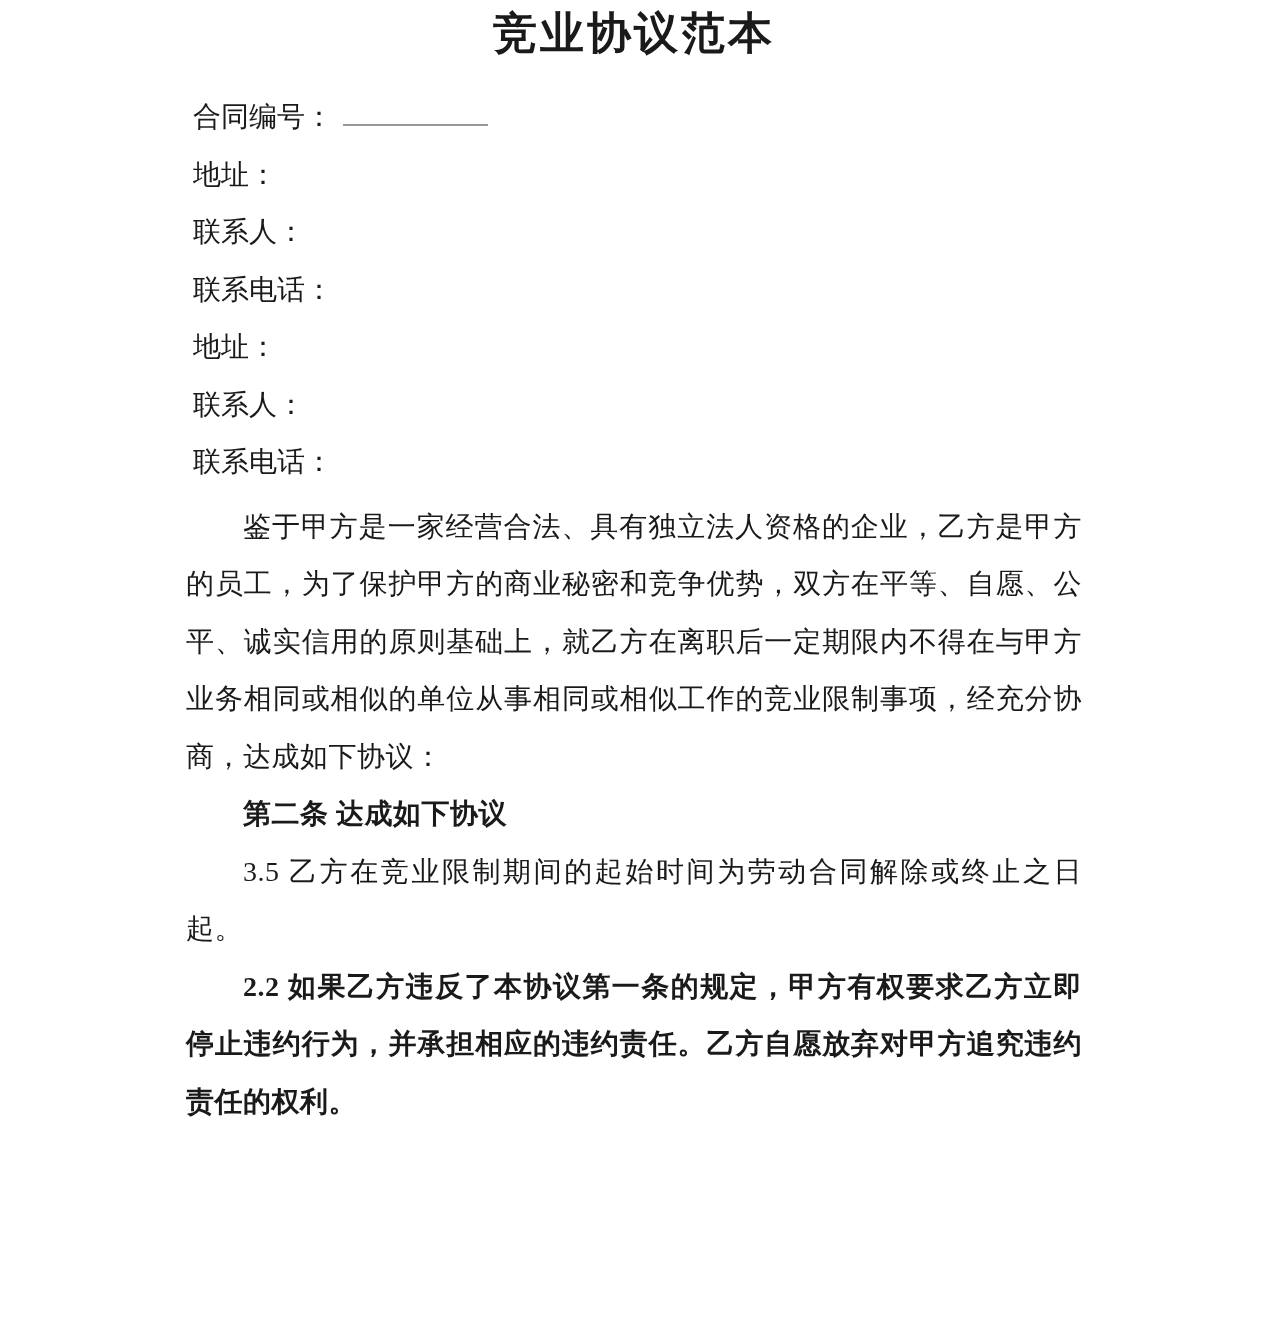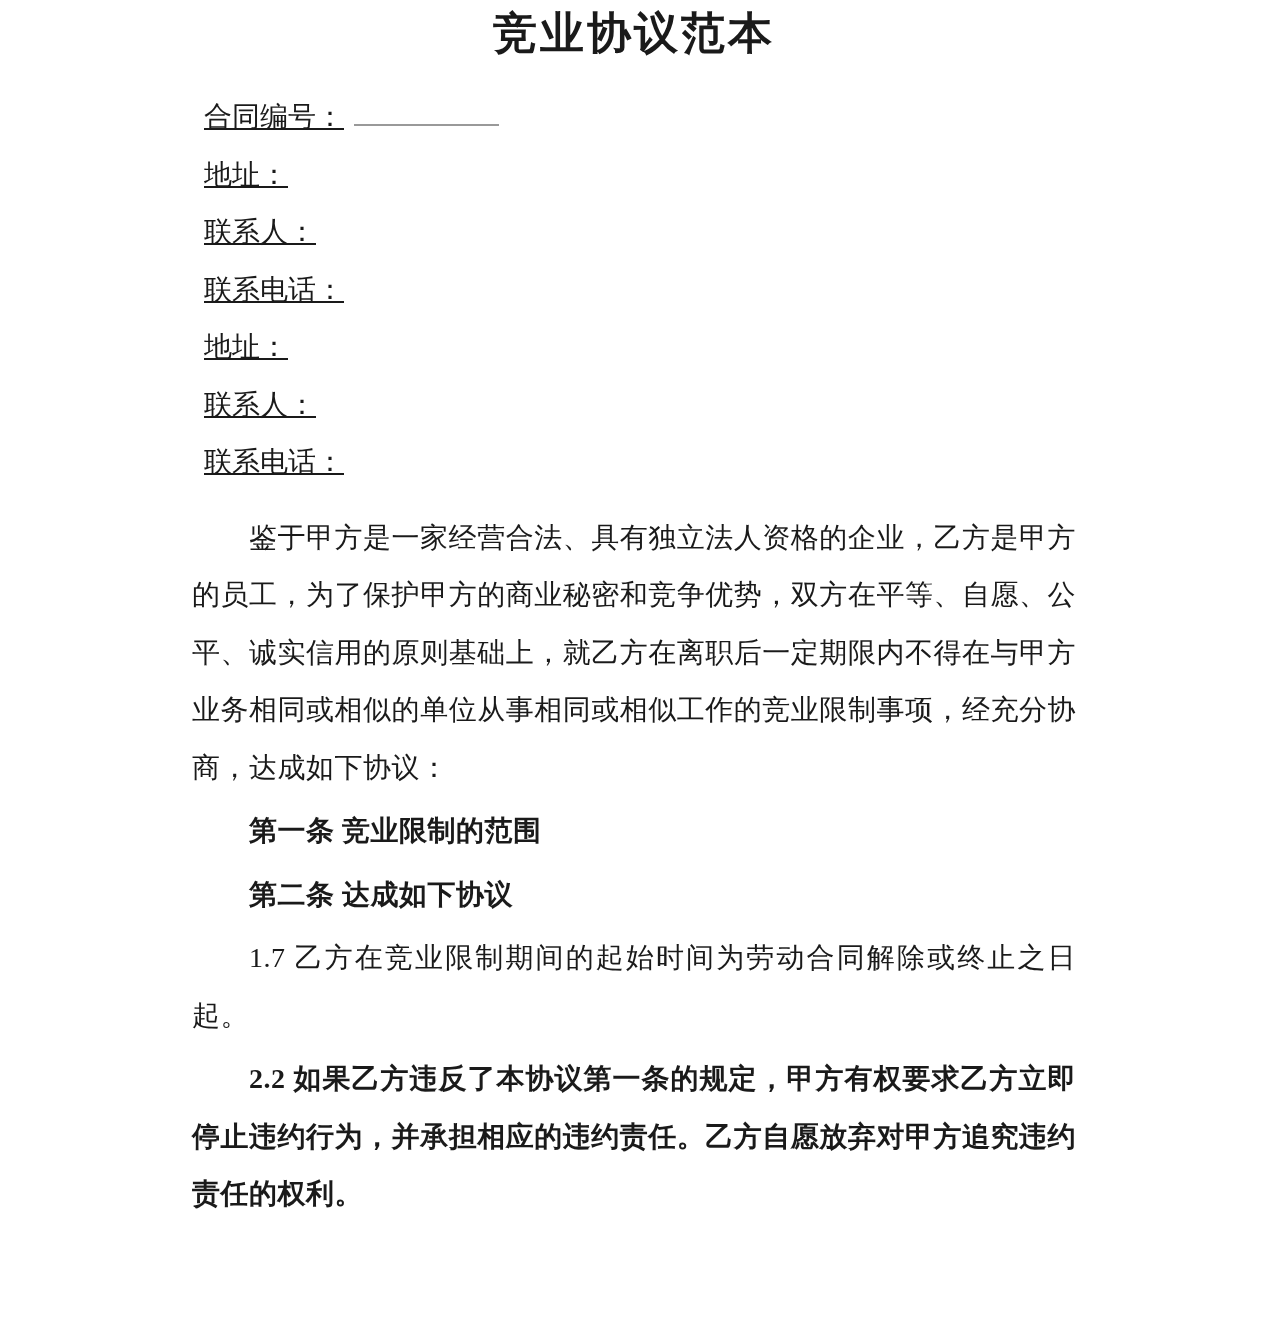--- a/index.html
+++ b/index.html
@@ -21,41 +21,40 @@
   }
   .title {
     margin: 0 0 26px 0;
     font-size: 44px;
     line-height: 56px;
     font-weight: bold;
     text-align: center;
     letter-spacing: 3px;
   }
   .fields {
-    margin: 18px;
-    text-decoration: underline;
+    margin: 7px;
   }
   .field-line {
     font-size: 28px;
     line-height: 57.5px;
     white-space: nowrap;
   }
   .blank-line {
     display: inline-block;
     width: 145px;
     height: 30px;
     margin-left: 10px;
     border-bottom: 2px solid #999999;
     vertical-align: baseline;
   }
   .doc-body {
     margin: 0;
   }
   .para {
-    margin: 6px;
+    margin: 0;
     font-size: 28px;
     line-height: 57.5px;
     text-align: justify;
     text-indent: 57px;
     letter-spacing: 0.5px;
   }
   .heading {
     font-weight: bold;
     text-align: left;
   }
@@ -89,19 +88,18 @@
     <div class="field-line">
       <span>联系人：</span>
     </div>
     <div class="field-line">
       <span>联系电话：</span>
     </div>
   </div>
 
   <div class="doc-body">
     <p class="para">鉴于甲方是一家经营合法、具有独立法人资格的企业，乙方是甲方的员工，为了保护甲方的商业秘密和竞争优势，双方在平等、自愿、公平、诚实信用的原则基础上，就乙方在离职后一定期限内不得在与甲方业务相同或相似的单位从事相同或相似工作的竞业限制事项，经充分协商，达成如下协议：</p>
-    <p class="para heading">第一条 竞业限制的范围</p>
     <p class="para heading">第二条 达成如下协议</p>
-    <p class="para">1.7 乙方在竞业限制期间的起始时间为劳动合同解除或终止之日起。</p>
+    <p class="para">3.5 乙方在竞业限制期间的起始时间为劳动合同解除或终止之日起。</p>
     <p class="para bold">2.2 如果乙方违反了本协议第一条的规定，甲方有权要求乙方立即停止违约行为，并承担相应的违约责任。乙方自愿放弃对甲方追究违约责任的权利。</p>
   </div>
 
 </div>
 
 </body></html>

